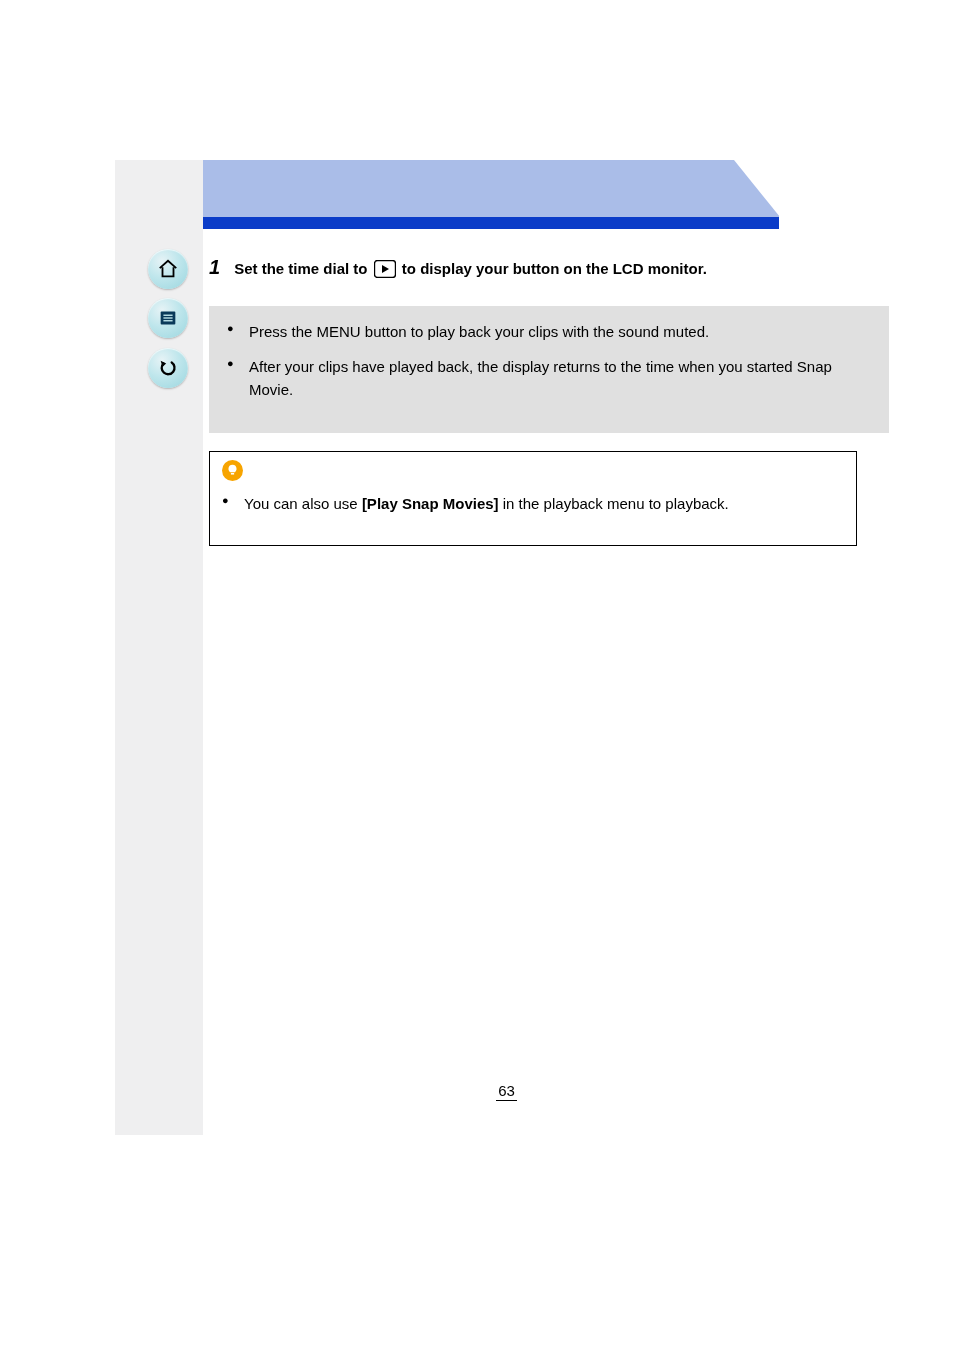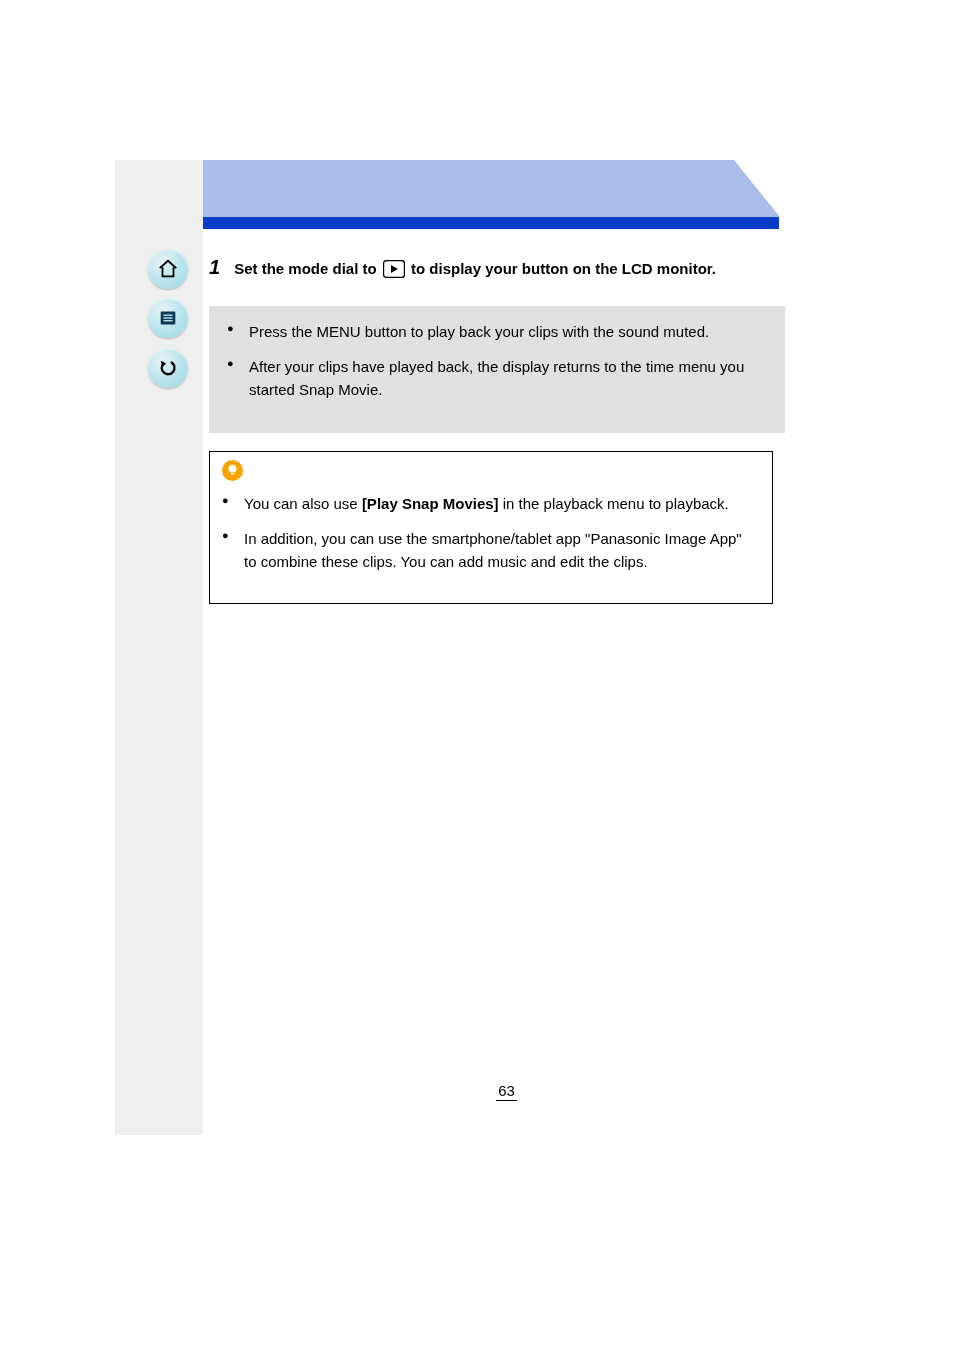--- a/index.html
+++ b/index.html
@@ -82,35 +82,35 @@
 
   .play-icon {
     display: inline-block;
     vertical-align: -4px;
     margin: 0 2px;
   }
 
   .b { font-weight: bold; }
 
   .note-box {
-    width: 576px;
+    width: 680px;
     margin-top: 18px;
     background: #e0e0e0;
     padding: 14px 18px 20px 18px;
     font-size: 15px;
     line-height: 1.55;
   }
   .note-box ul { list-style: none; }
   .note-box li { position: relative; padding-left: 22px; margin-bottom: 12px; }
   .note-box li::before {
     content: '●'; color: #000; position: absolute; left: 0; top: 0; font-size: 11px;
   }
 
   .tip-box {
-    width: 564px;
+    width: 648px;
     margin-top: 18px;
     border: 1px solid #000;
     padding: 8px 18px 18px 12px;
     font-size: 15px;
     line-height: 1.55;
     position: relative;
   }
   .tip-bulb {
     width: 21px; height: 21px;
     background: #f7a400;
@@ -160,52 +160,49 @@
 </div>
 
 <div class="content">
   <div class="header"></div>
   <div class="blue-bar"></div>
 
   <div class="body">
     <div class="step-line">
       <span class="step-num">1</span>
       <span class="step-text">
-        <span class="b">Set the mode dial to</span>
+        <span class="b">Set the time dial to</span>
         <span class="play-icon">
           <svg width="22" height="18" viewBox="0 0 22 18">
               <rect x="0.5" y="0.5" width="21" height="17" rx="3" fill="none" stroke="#000" stroke-width="1.4"></rect>
               <path d="M8 5 L15 9 L8 13 Z" fill="#000"></path>
             </svg>
         </span>
         <span class="b"> to display your button on the LCD monitor.</span>
       </span>
     </div>
 
     <div class="note-box">
       <ul>
         <li>Press the MENU button to play back your clips with the sound muted.</li>
-        <li>After your clips have played back, the display returns to the time menu you started Snap Movie.</li>
+        <li>After your clips have played back, the display returns to the time when you started Snap Movie.</li>
       </ul>
     </div>
 
     <div class="tip-box">
       <span class="tip-bulb">
         <svg viewBox="0 0 16 16">
             <path d="M8 1 C5 1 3 3 3 6 C3 8 4.5 9 5 10 L11 10 C11.5 9 13 8 13 6 C13 3 11 1 8 1 Z" fill="#fff"></path>
             <rect x="6" y="11" width="4" height="2" fill="#fff"></rect>
           </svg>
       </span>
       <ul>
         <li>
           <span>You can also use </span><span class="b">[Play Snap Movies]</span><span> in the playback menu to playback.</span>
         </li>
-        <li>
-          <span>In addition, you can use the smartphone/tablet app </span><span>"Panasonic Image App"</span><span> to combine these clips. You can add music and edit the clips.</span>
-        </li>
       </ul>
     </div>
   </div>
 
   <div class="page-num">
     <span class="ul">63</span>
   </div>
 </div>
 
 </body></html>

